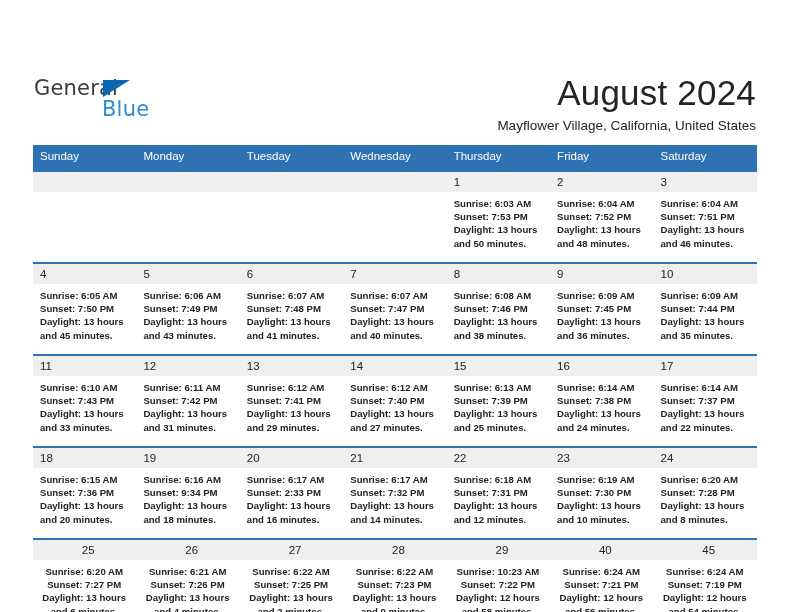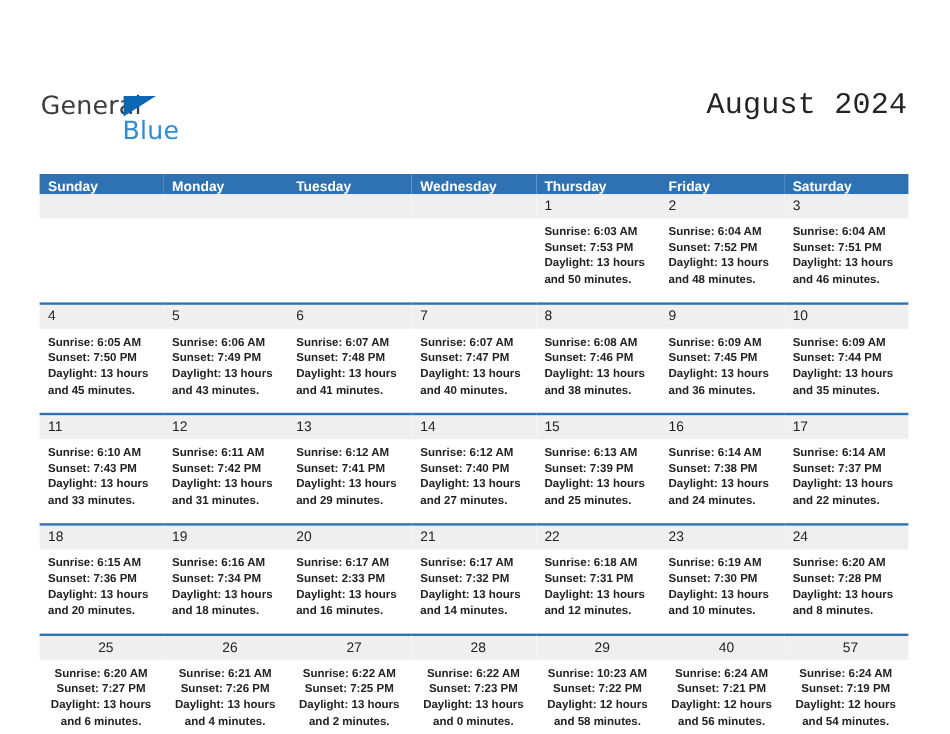--- a/index.html
+++ b/index.html
@@ -63,26 +63,25 @@
     font-size: 21px;
     letter-spacing: .2px;
     color: #2e8bd6;
     font-family: "DejaVu Sans", sans-serif;
     font-weight: 400;
   }
   .title {
     position: absolute;
     right: 36px;
     top: 33px;
-    font-size: 25px;
+    font-size: 35px;
     color: #242424;
     font-weight: 400;
     letter-spacing: .2px;
     white-space: nowrap;
-    font-family: Liberation Mono, monospace;
   }
   .subtitle {
     position: absolute;
     right: 36px;
     top: 78px;
     font-size: 13.5px;
     color: #242424;
     font-weight: 400;
     white-space: nowrap;
   }
@@ -93,23 +92,23 @@
     left: 33px;
     top: 105px;
     width: 724px;
     border-collapse: collapse;
     table-layout: fixed;
   }
   .cal th {
     background: #2f72b3;
     color: #ffffff;
     font-size: 11.5px;
-    font-weight: 700;
+    font-weight: 400;
     text-align: left;
-    padding: 5px 0 0 7px;
+    padding: 5px 0 10px 7px;
     height: 11px;
     border: none;
   }
   .cal td {
     vertical-align: top;
     padding: 0;
     border: none;
     width: 103.43px;
     height: 90px;
     border-top: 2px solid #2f72b3;
@@ -150,20 +149,21 @@
 
 <div class="page">
 
   <div class="top">
     <div class="logo">
       <span class="logo-general">General</span>
       <span class="logo-tri"></span>
       <span class="logo-blue">Blue</span>
     </div>
     <div class="title">August 2024</div>
+    <div class="subtitle">Mayflower Village, California, United States</div>
   </div>
 
   <table class="cal">
     <thead>
       <tr>
         <th>Sunday</th>
         <th>Monday</th>
         <th>Tuesday</th>
         <th>Wednesday</th>
         <th>Thursday</th>
@@ -332,21 +332,21 @@
             <div class="info">
               <div>Sunrise: 6:15 AM</div>
               <div>Sunset: 7:36 PM</div>
               <div class="dl">Daylight: 13 hours and 20 minutes.</div>
             </div>
           </td>
           <td>
             <div class="daynum">19</div>
             <div class="info">
               <div>Sunrise: 6:16 AM</div>
-              <div>Sunset: 7:34 PM</div>
+              <div>Sunset: 9:34 PM</div>
               <div class="dl">Daylight: 13 hours and 18 minutes.</div>
             </div>
           </td>
           <td>
             <div class="daynum">20</div>
             <div class="info">
               <div>Sunrise: 6:17 AM</div>
               <div>Sunset: 2:33 PM</div>
               <div class="dl">Daylight: 13 hours and 16 minutes.</div>
             </div>
@@ -427,21 +427,21 @@
           </td>
           <td>
             <div class="daynum">40</div>
             <div class="info">
               <div>Sunrise: 6:24 AM</div>
               <div>Sunset: 7:21 PM</div>
               <div class="dl">Daylight: 12 hours and 56 minutes.</div>
             </div>
           </td>
           <td>
-            <div class="daynum">57</div>
+            <div class="daynum">45</div>
             <div class="info">
               <div>Sunrise: 6:24 AM</div>
               <div>Sunset: 7:19 PM</div>
               <div class="dl">Daylight: 12 hours and 54 minutes.</div>
             </div>
           </td>
         </tr>
       </tbody>
   </table>
 

